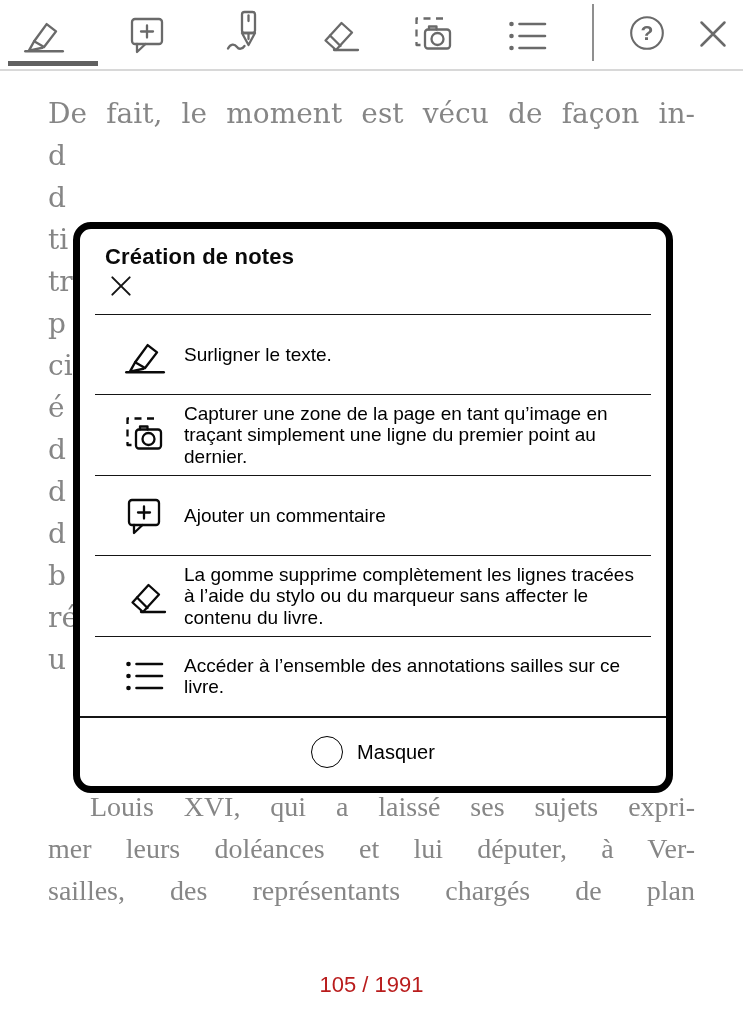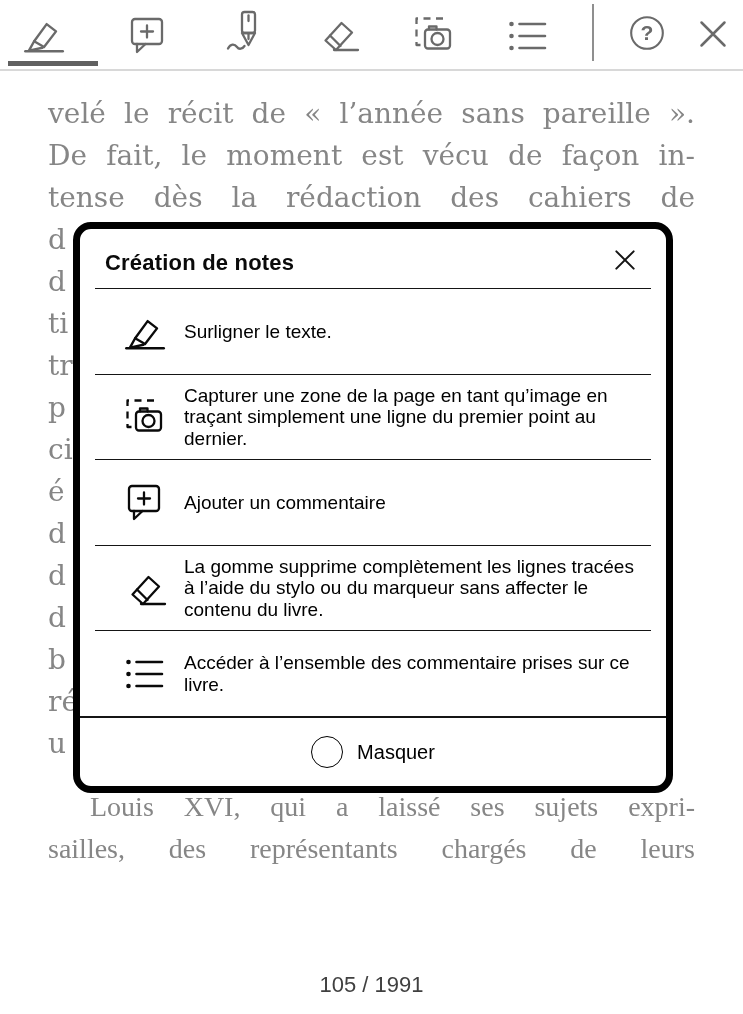--- a/index.html
+++ b/index.html
@@ -17,31 +17,31 @@
   
   .book{
     position:absolute;left:48px;width:647px;color:#868686;
     font-family:"DejaVu Serif",serif;font-size:28px;line-height:42px;z-index:1;
   }
   .book .jline{text-align:justify;text-align-last:justify;white-space:nowrap;overflow:visible;}
   .book .frag{text-align:left;}
   .book .indent{text-indent:42px;}
   .page-indicator{
     position:absolute;left:0;top:972px;width:743px;text-align:center;
-    color:#404040;font-size:22px;z-index:1;
+    color:#b91c1c;font-size:22px;z-index:1;
   }
   
   .dialog{
     position:absolute;left:73px;top:222px;width:600px;height:571px;box-sizing:border-box;
     background:#fff;border:7px solid #000;border-radius:18px;z-index:10;
     display:flex;flex-direction:column;color:#0a0a0a;
   }
   .dlg-header{
     margin:0 15px;padding:15px 10px 12px 10px;border-bottom:1.5px solid #151515;
-    display:flex;align-items:flex-end;justify-content:space-between;
+    display:flex;align-items:flex-start;justify-content:space-between;flex-direction:column;
   }
   .dlg-title{font-size:22px;font-weight:bold;letter-spacing:.2px;}
   .dlg-close{color:#151515;cursor:pointer;line-height:0;}
   .dlg-rows{flex:1;display:flex;flex-direction:column;min-height:0;}
   .dlg-row{
     flex:1 1 0;min-height:0;margin:0 15px;border-bottom:1.5px solid #151515;
     display:flex;align-items:center;gap:15px;padding:3px 2px;box-sizing:border-box;
   }
   .dlg-row:last-child{border-bottom:none;}
   .row-icon{width:50px;margin-left:22px;flex:0 0 auto;display:flex;align-items:center;justify-content:center;color:#0a0a0a;}
@@ -50,40 +50,39 @@
     border-top:2.5px solid #151515;height:68px;flex:0 0 auto;
     display:flex;align-items:center;justify-content:center;gap:14px;
   }
   .hide-circle{width:32px;height:32px;border:1.6px solid #000;border-radius:50%;box-sizing:border-box;background:#fff;}
   .hide-label{font-size:20px;color:#000;}
 </style>
 </head>
 <body>
 
 <div class="book" id="book-p1" style="top:93px;">
-    <div class="jline">velé le récit de « l’année sans pareille ».</div>
     <div class="jline">De fait, le moment est vécu de façon in-</div>
-    <div class="jline">tense dès la rédaction des cahiers de</div>
     <div class="frag">d</div>
     <div class="frag">d</div>
     <div class="frag">ti</div>
     <div class="frag">tr</div>
     <div class="frag">p</div>
     <div class="frag">ci</div>
     <div class="frag">é</div>
     <div class="frag">d</div>
     <div class="frag">d</div>
     <div class="frag">d</div>
     <div class="frag">b</div>
     <div class="frag">ré</div>
     <div class="frag">u</div>
   </div>
 <div class="book" id="book-p2" style="top:786px;font-family:Liberation Serif, serif;">
     <div class="jline indent">Louis XVI, qui a laissé ses sujets expri-</div>
-    <div class="jline">sailles, des représentants chargés de leurs</div>
+    <div class="jline">mer leurs doléances et lui députer, à Ver-</div>
+    <div class="jline">sailles, des représentants chargés de plan</div>
   </div>
 <div class="page-indicator">105 / 1991</div>
 
 <div class="toolbar">
   <div id="tb-tools">
       <div class="tool active" style="left: 16px; top: 9px;">
         <svg width="54" height="50" viewBox="0 0 48 48" fill="none" stroke="currentColor" stroke-width="2.3" stroke-linecap="round" stroke-linejoin="round">
           <path d="M7 40.5 H43"></path>
           <path d="M15.5 31 L27.5 14.5 L36.5 21.5 L25 36.5 Z"></path>
           <path d="M15.5 31 L10.5 40 L23.5 37.2"></path>
@@ -196,20 +195,20 @@
       </div>
       <div class="dlg-row">
         <div class="row-icon">
           <svg width="48" height="48" viewBox="0 0 48 48" fill="none" stroke="currentColor" stroke-width="2.3" stroke-linecap="round" stroke-linejoin="round">
             <circle cx="8.5" cy="12" r="2.3" fill="currentColor" stroke="none"></circle>
             <circle cx="8.5" cy="24" r="2.3" fill="currentColor" stroke="none"></circle>
             <circle cx="8.5" cy="36" r="2.3" fill="currentColor" stroke="none"></circle>
             <path d="M16.5 12 H42 M16.5 24 H42 M16.5 36 H42" stroke-width="2.6"></path>
           </svg>
         </div>
-        <div class="row-text">Accéder à l’ensemble des commentaire prises sur ce livre.</div>
+        <div class="row-text">Accéder à l’ensemble des annotations sailles sur ce livre.</div>
       </div>
     </div>
   <div class="dlg-footer">
     <div class="hide-circle"></div>
     <div class="hide-label">Masquer</div>
   </div>
 </div>
 
 </body></html>

